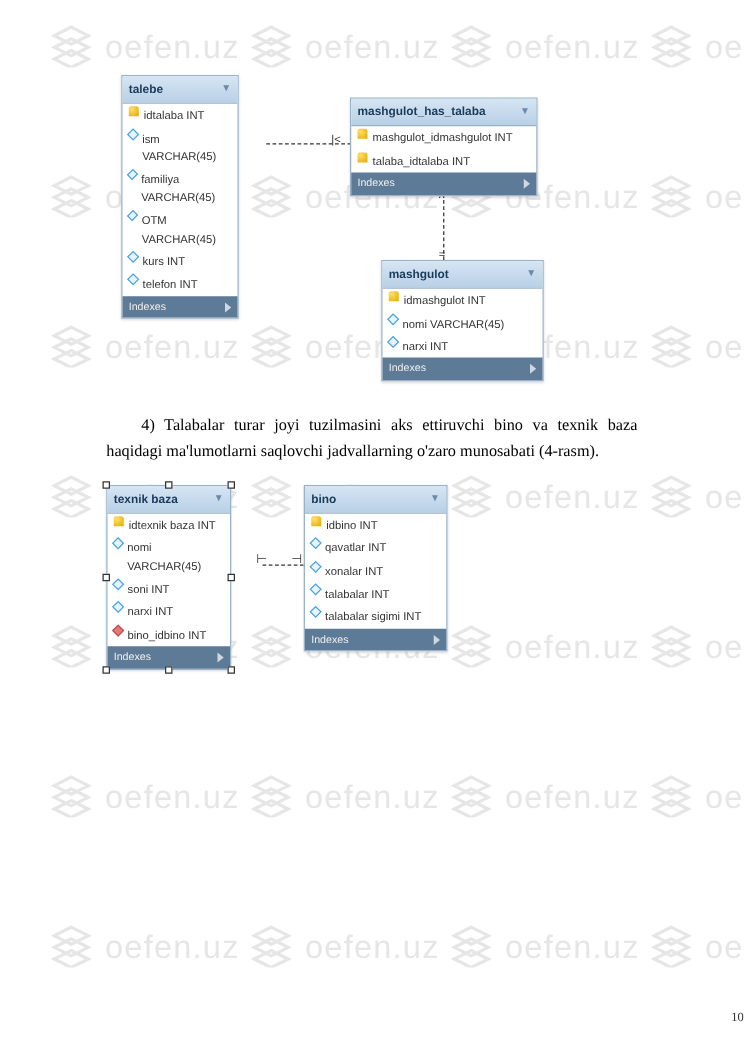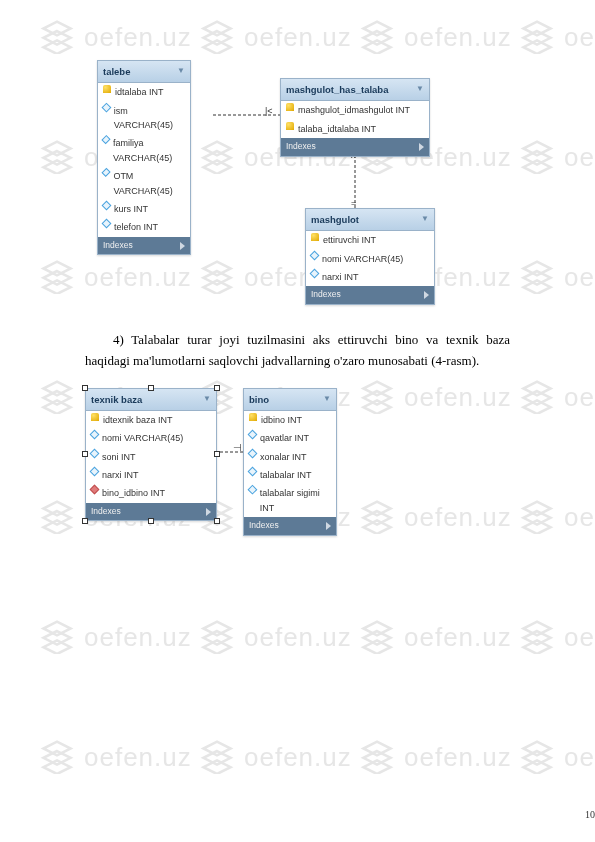--- a/index.html
+++ b/index.html
@@ -509,21 +509,21 @@
     </div>
 
     <div class="db-table" style="left:220px;top:148px;width:130px">
       <div class="db-header">
         <span>mashgulot</span>
         <span class="collapse">▼</span>
       </div>
       <div>
           <div class="db-row">
             <span class="key-icon"></span>
-            <span>ettiruvchi INT</span>
+            <span>idmashgulot INT</span>
           </div>
           <div class="db-row">
             <span class="diamond"></span>
             <span>nomi VARCHAR(45)</span>
           </div>
           <div class="db-row">
             <span class="diamond"></span>
             <span>narxi INT</span>
           </div>
         </div>
@@ -538,21 +538,21 @@
   <p class="body-text">4) Talabalar turar joyi tuzilmasini aks ettiruvchi bino va texnik baza haqidagi ma'lumotlarni saqlovchi jadvallarning o'zaro munosabati (4-rasm).</p>
 
   <div class="diagram2">
 
     <svg class="connector" style="left:0;top:0" width="420" height="180">
       <line x1="125" y1="70" x2="158" y2="70" stroke="#333" stroke-width="1" stroke-dasharray="3,2"></line>
     </svg>
     <span class="notation" style="left:120px;top:58px;font-size:10px">⊢</span>
     <span class="notation" style="left:148px;top:58px;font-size:10px">⊣</span>
 
-    <div class="db-table" style="left:0;top:6px;width:132px">
+    <div class="db-table" style="left:0;top:6px;width:100px">
       <div class="db-header">
         <span>texnik baza</span>
         <span class="collapse">▼</span>
       </div>
       <div>
           <div class="db-row">
             <span class="key-icon"></span>
             <span>idtexnik baza INT</span>
           </div>
           <div class="db-row">
@@ -580,21 +580,21 @@
       <span class="sel-handle" style="left:-4px;top:-4px"></span>
       <span class="sel-handle" style="right:-4px;top:-4px"></span>
       <span class="sel-handle" style="left:-4px;bottom:-4px"></span>
       <span class="sel-handle" style="right:-4px;bottom:-4px"></span>
       <span class="sel-handle" style="left:calc(50% - 3px);top:-4px"></span>
       <span class="sel-handle" style="left:calc(50% - 3px);bottom:-4px"></span>
       <span class="sel-handle" style="left:-4px;top:calc(50% - 3px)"></span>
       <span class="sel-handle" style="right:-4px;top:calc(50% - 3px)"></span>
     </div>
 
-    <div class="db-table" style="left:158px;top:6px;width:94px">
+    <div class="db-table" style="left:158px;top:6px;width:115px">
       <div class="db-header">
         <span>bino</span>
         <span class="collapse">▼</span>
       </div>
       <div>
           <div class="db-row">
             <span class="key-icon"></span>
             <span>idbino INT</span>
           </div>
           <div class="db-row">

